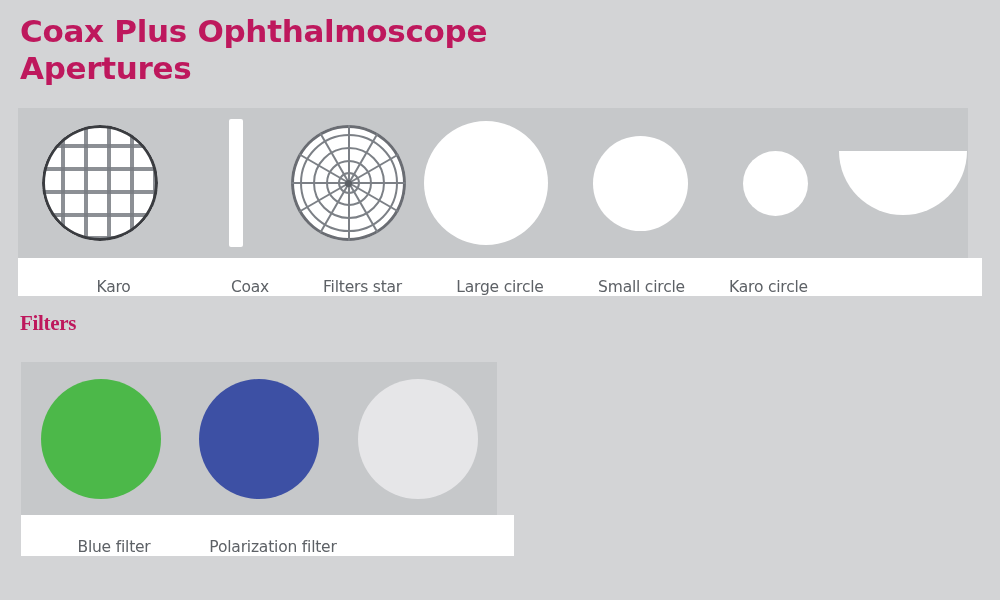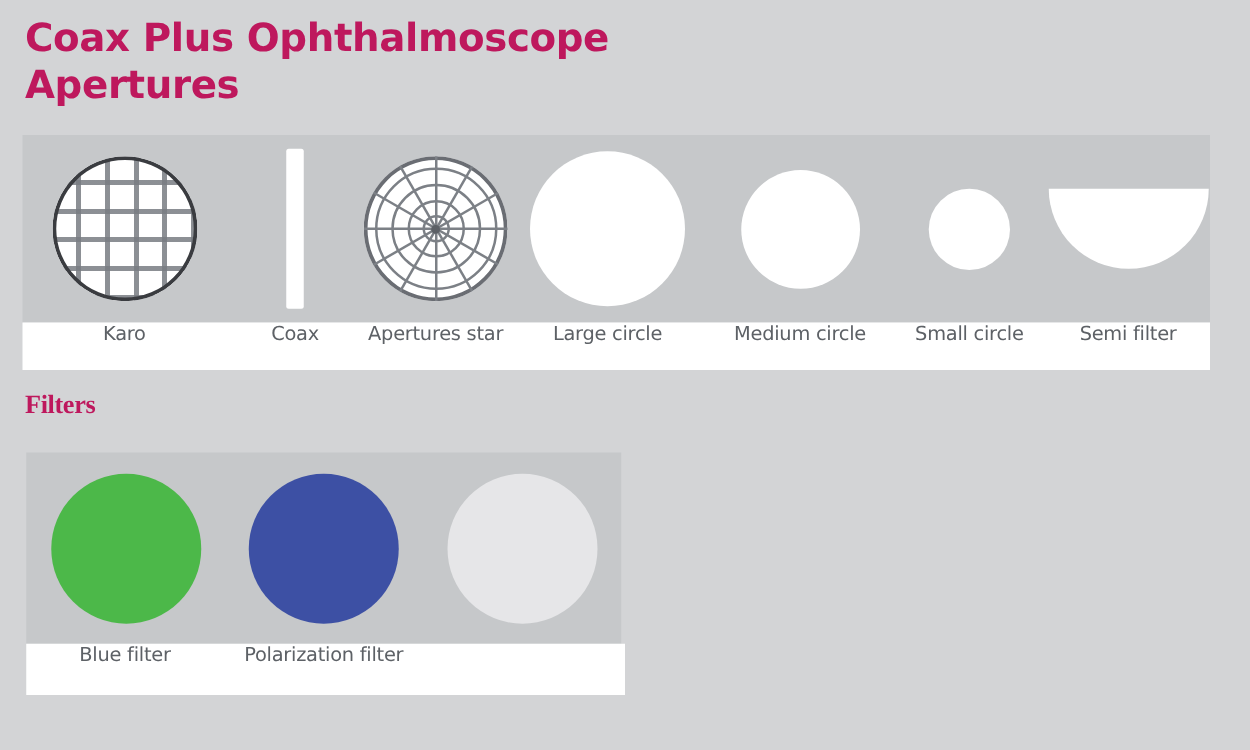--- a/index.html
+++ b/index.html
@@ -55,21 +55,22 @@
   .tile {
     display: flex;
     align-items: center;
     justify-content: center;
     height: 100%;
   }
   .label-strip {
     position: absolute;
     background: #ffffff;
     display: flex;
-    align-items: flex-start;
+    align-items: flex-end;
+    padding-left: 14px;
   }
   .label-cell {
     display: flex;
     align-items: center;
     justify-content: center;
     color: #5d6166;
     font-family: "DejaVu Sans", sans-serif;
     font-size: 15.5px;
     letter-spacing: -0.2px;
     white-space: nowrap;
@@ -239,25 +240,24 @@
     <div class="tile" style="width:131px">
       <div class="art semi"></div>
     </div>
 
   </div>
 </div>
 
 <div class="label-strip" id="apertures-strip">
   <div class="label-cell" style="width:163px">Karo</div>
   <div class="label-cell" style="width:110px">Coax</div>
-  <div class="label-cell" style="width:115px">Apertures star</div>
+  <div class="label-cell" style="width:115px">Filters star</div>
   <div class="label-cell" style="width:160px">Large circle</div>
-  <div class="label-cell" style="width:148px">Medium circle</div>
   <div class="label-cell" style="width:123px">Small circle</div>
-  <div class="label-cell" style="width:131px">Semi filter</div>
+  <div class="label-cell" style="width:131px">Karo circle</div>
 </div>
 
 <div class="heading" id="filters-heading">Filters</div>
 
 <div class="panel" id="filters-panel">
   <div class="tiles">
     <div class="tile" style="width:159px">
       <div class="filter-disc" style="background:#4cb849"></div>
     </div>
     <div class="tile" style="width:158px">

